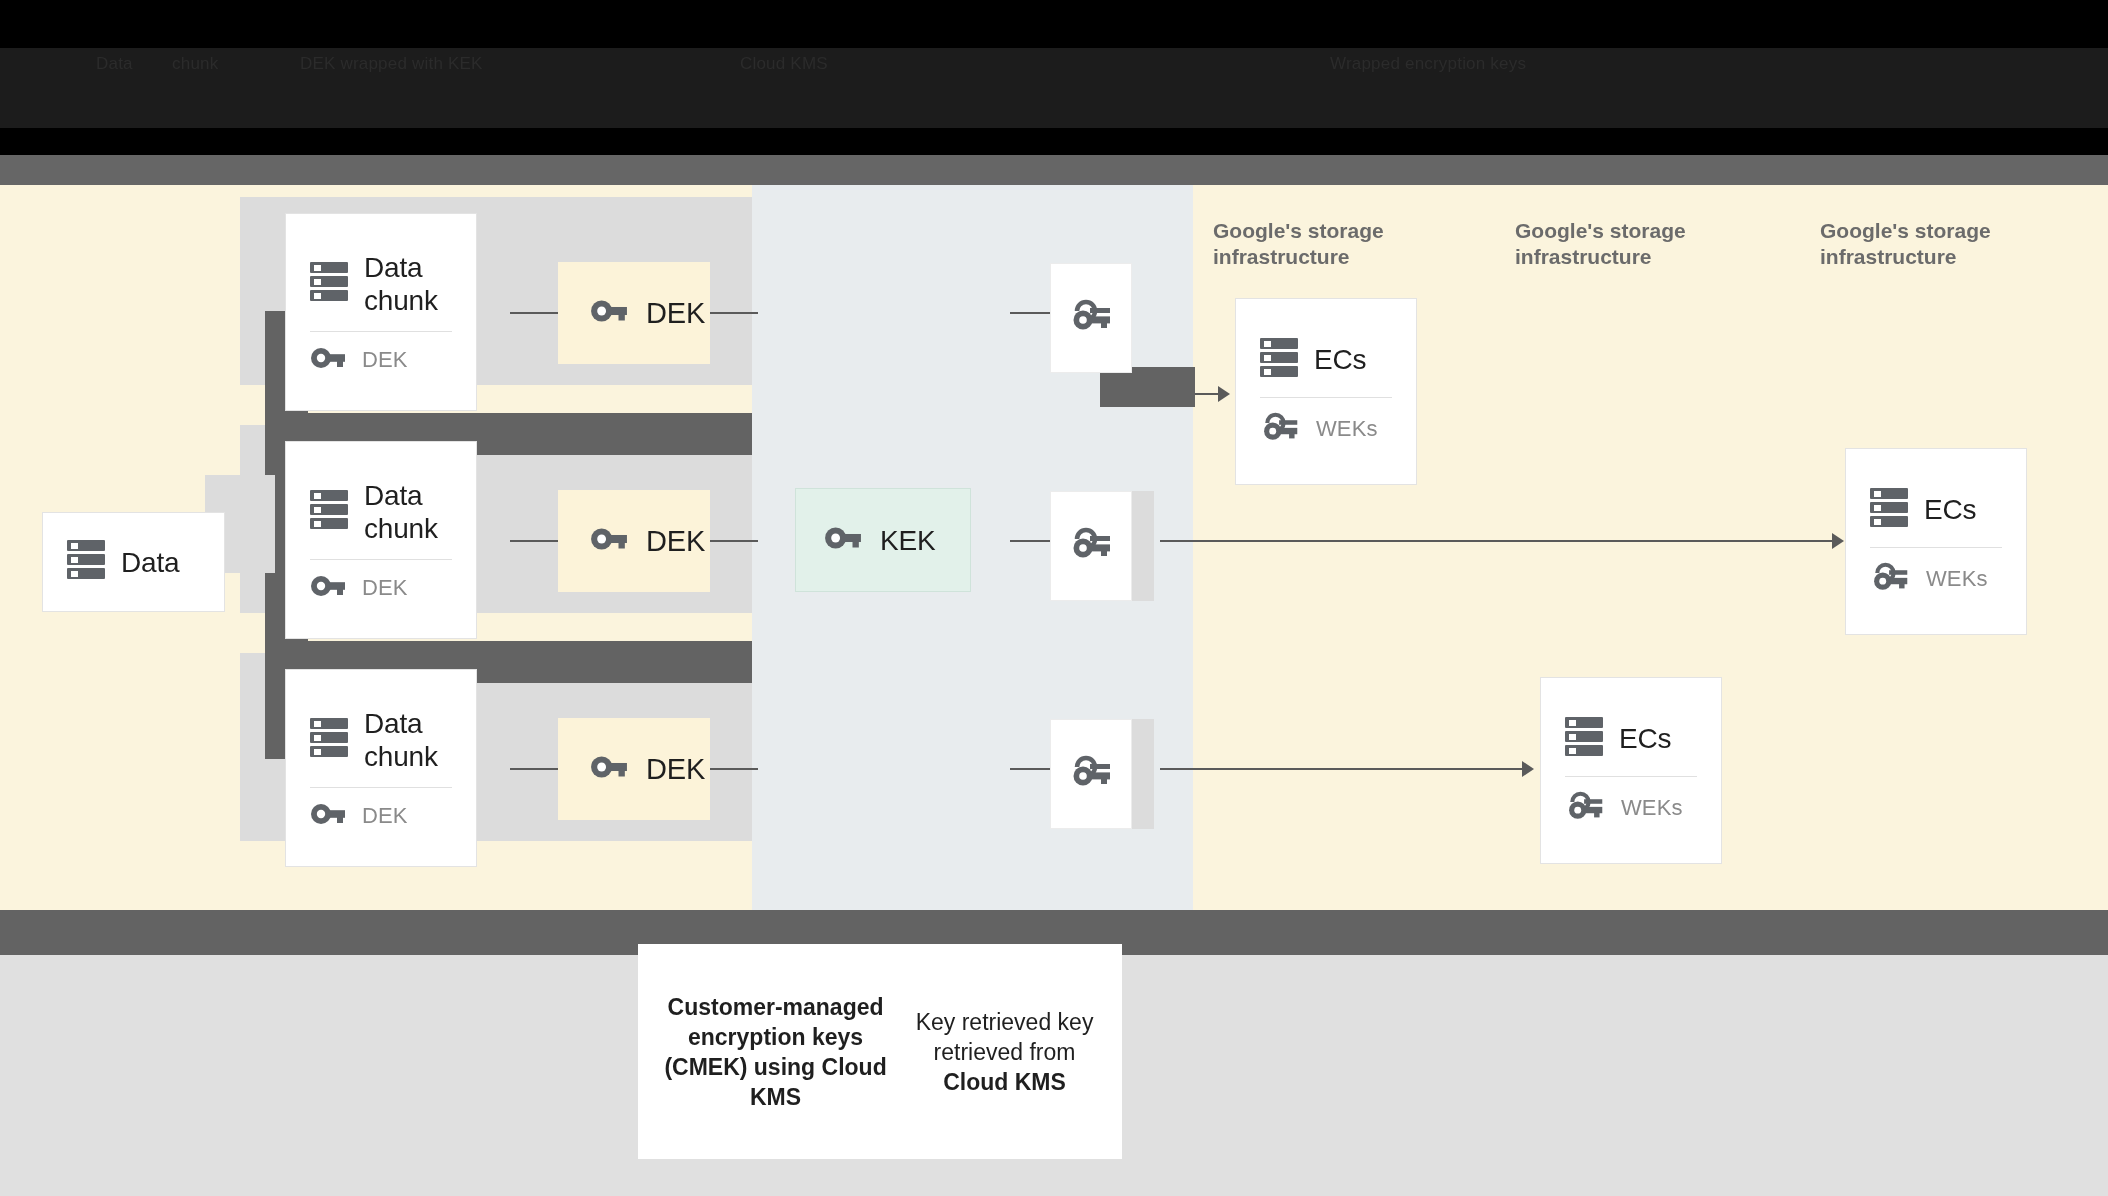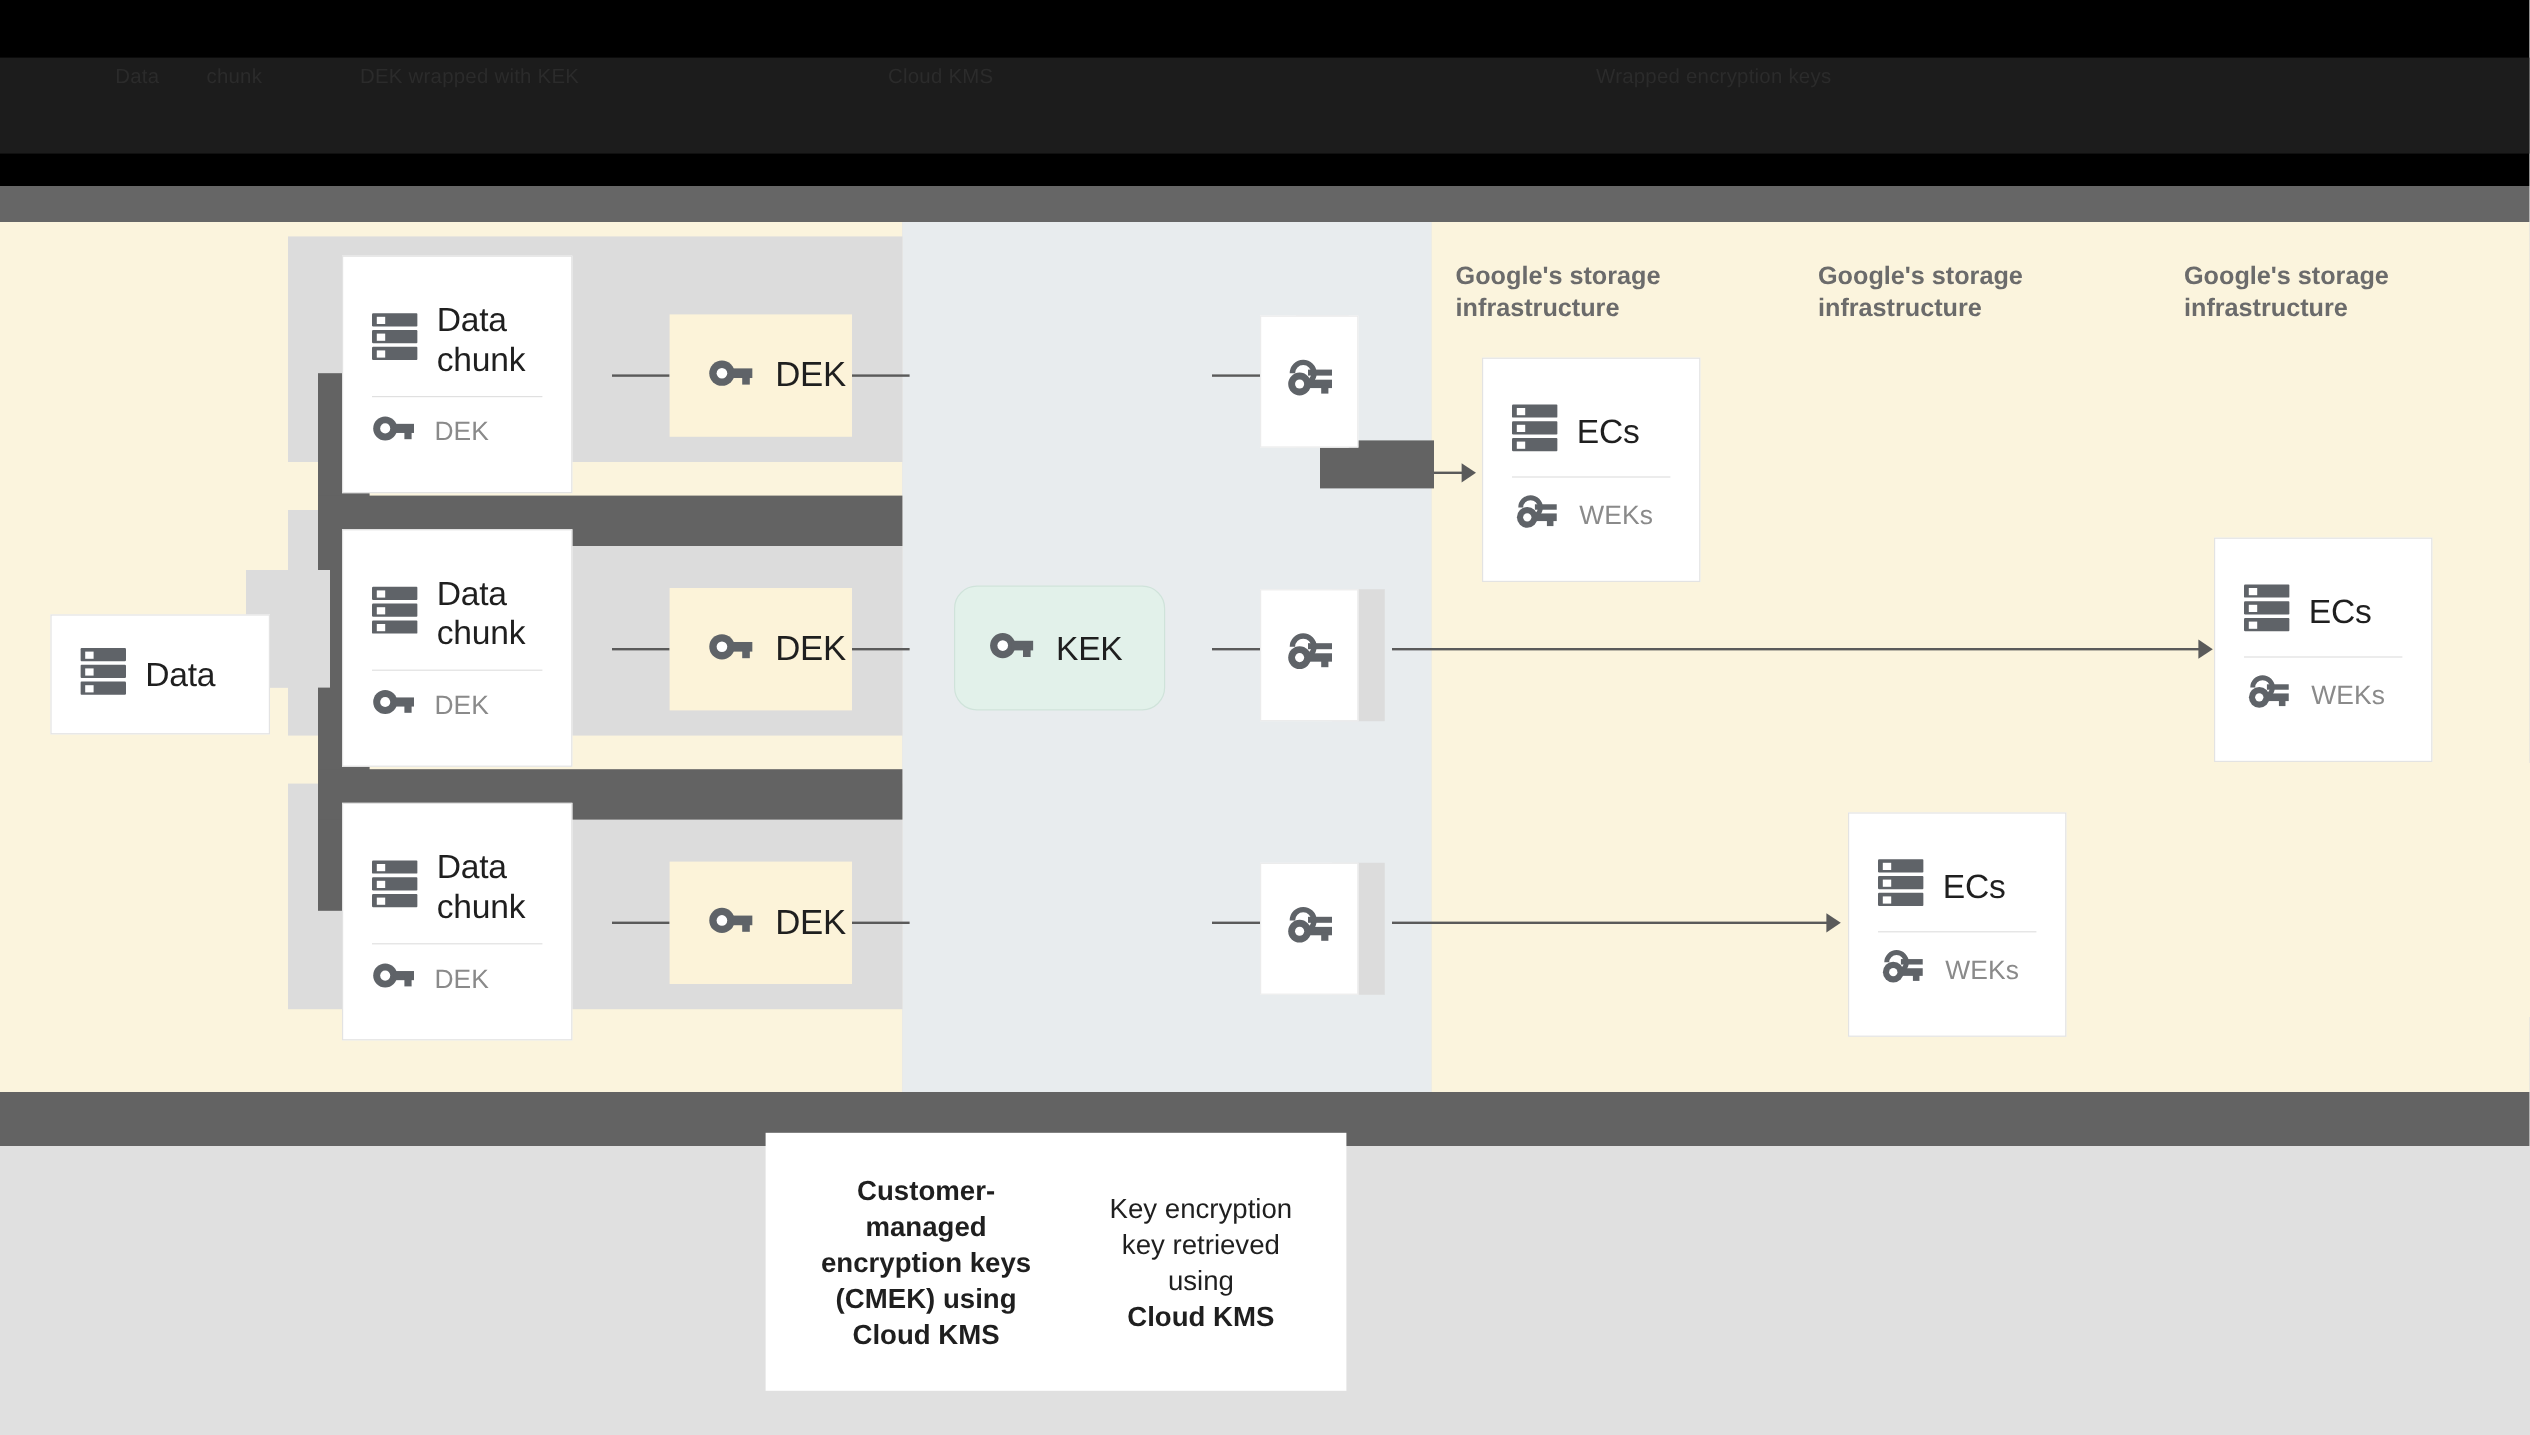--- a/index.html
+++ b/index.html
@@ -330,21 +330,21 @@
         <svg width="38" height="26" viewBox="0 0 36 24">
           <circle cx="11" cy="12" r="10" fill="#5f6368"></circle>
             <circle cx="11" cy="12" r="4.2" fill="#fff"></circle>
           <rect x="18" y="8.2" width="17" height="7.6" fill="#5f6368"></rect>
             <rect x="27" y="13" width="6" height="8" fill="#5f6368"></rect>
         </svg>
       </span>
       <span class="label-main">DEK</span>
     </div>
 
-    <div class="kek-box" style="left:795px; top:303px; width:176px; height:104px;border-radius:19px;">
+    <div class="kek-box" style="left:795px; top:303px; width:176px; height:104px;">
       <span class="ic">
         <svg width="38" height="26" viewBox="0 0 36 24">
           <circle cx="11" cy="12" r="10" fill="#5f6368"></circle>
             <circle cx="11" cy="12" r="4.2" fill="#fff"></circle>
           <rect x="18" y="8.2" width="17" height="7.6" fill="#5f6368"></rect>
             <rect x="27" y="13" width="6" height="8" fill="#5f6368"></rect>
         </svg>
       </span>
       <span class="label-main">KEK</span>
     </div>
@@ -490,18 +490,18 @@
 
   </div>
 
   <div class="band-bottom"></div>
   <div class="footer-area"></div>
 
   <div class="caption-box">
     <div class="cap-strong" style="white-space:pre-line">Customer-managed encryption keys
 (CMEK) using Cloud KMS</div>
     <div class="cap-normal">
-      <span>Key encryption key retrieved using</span><br>
+      <span>Key retrieved key retrieved from</span><br>
       <b>Cloud KMS</b>
     </div>
   </div>
 
 </div>
 
 </body></html>

